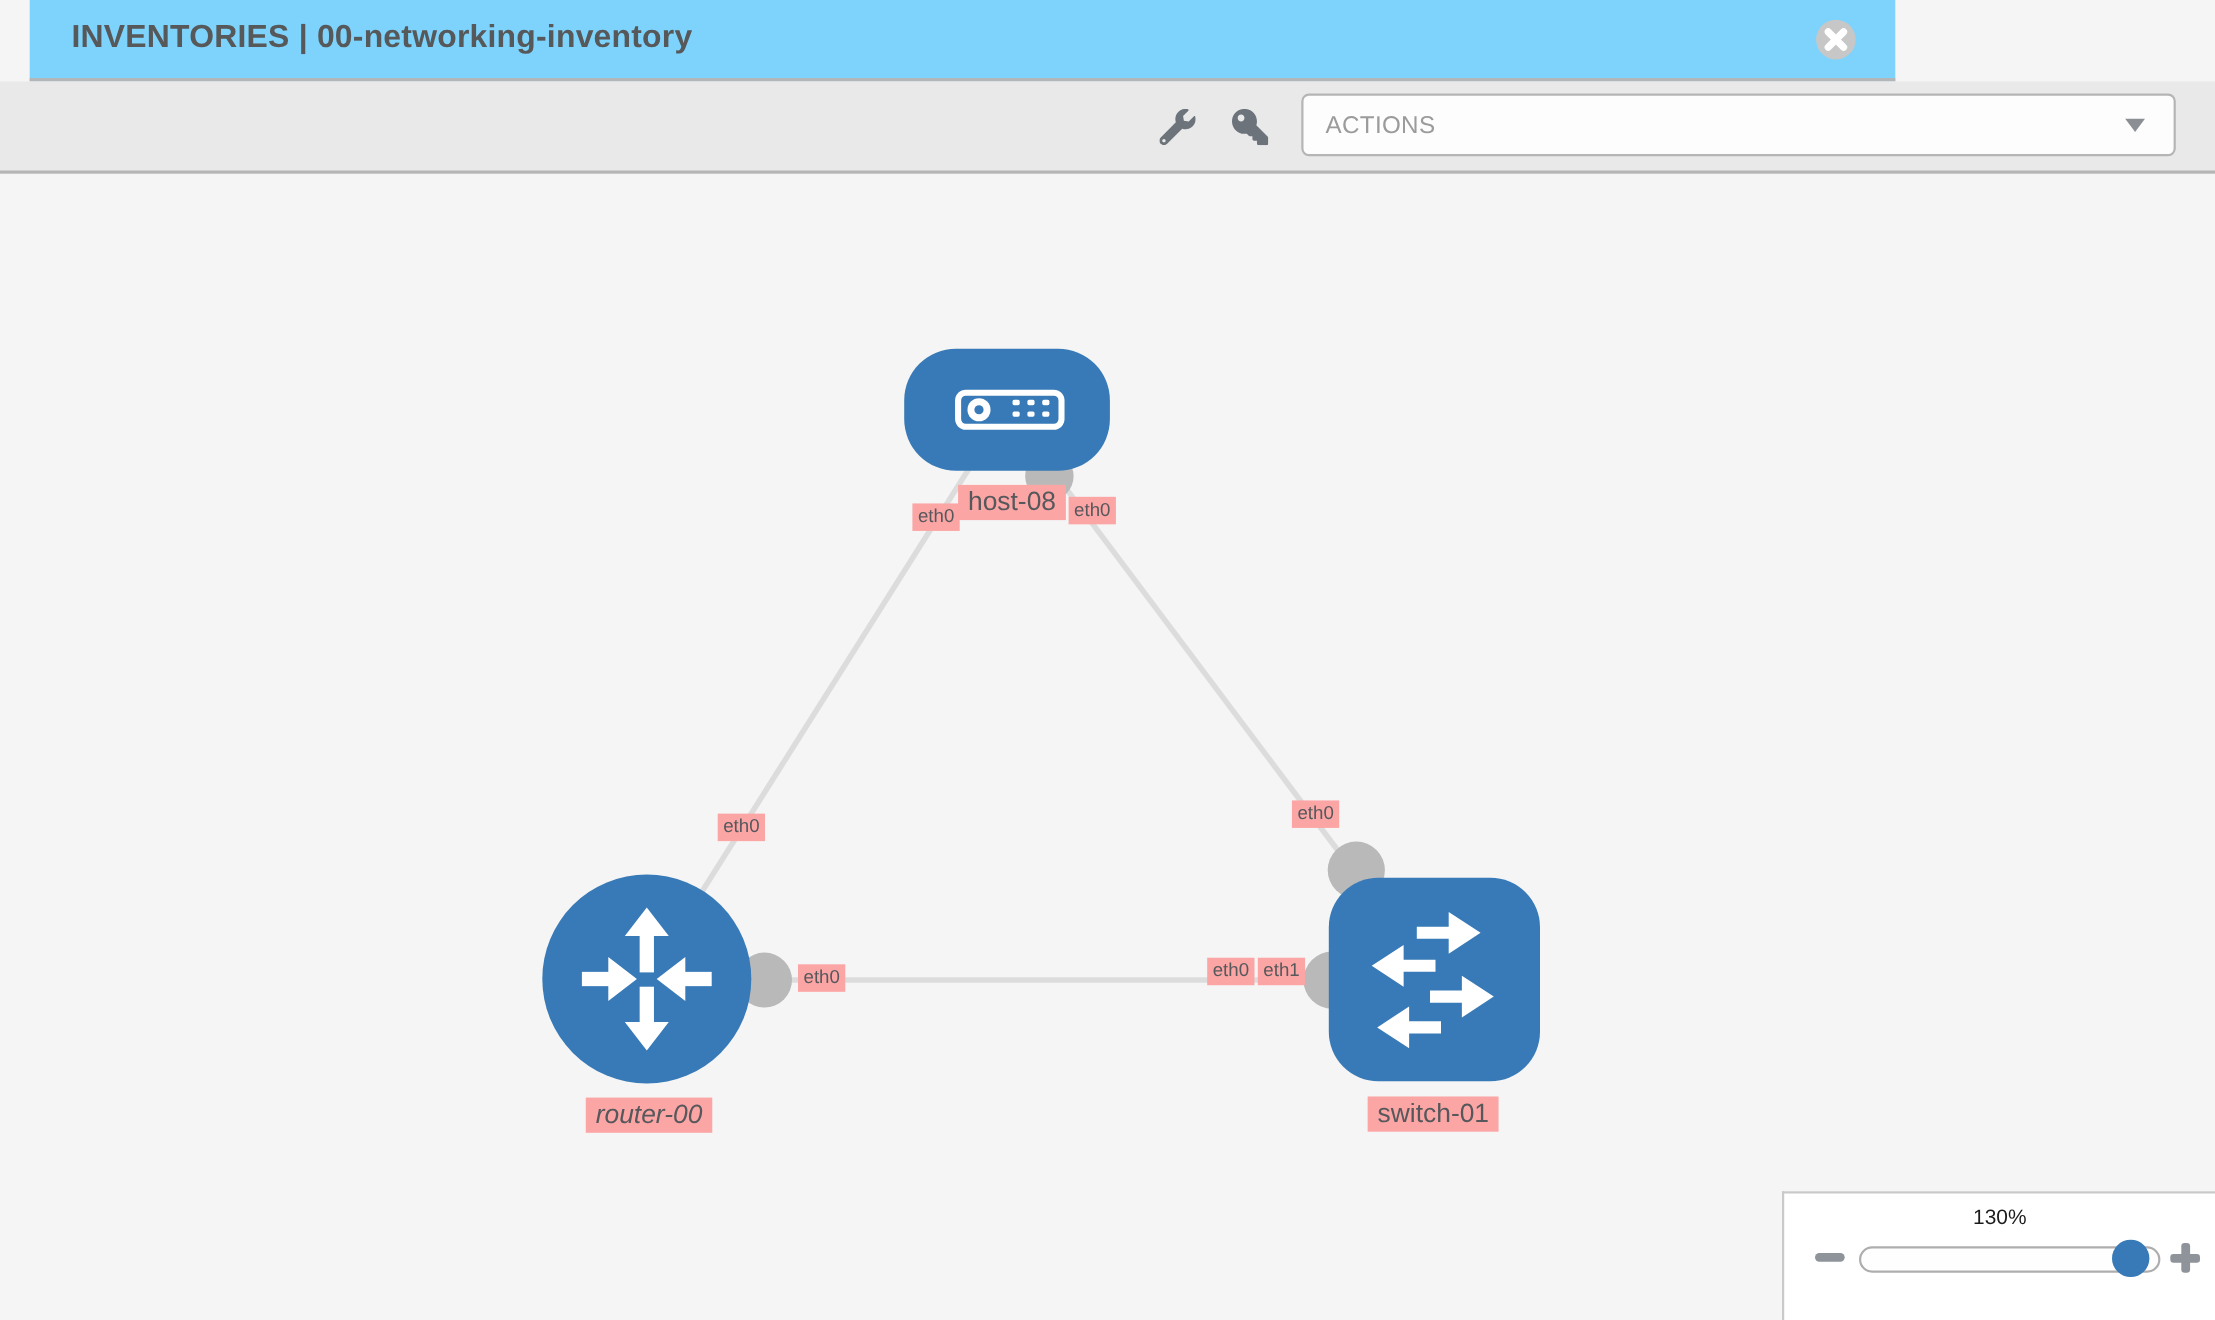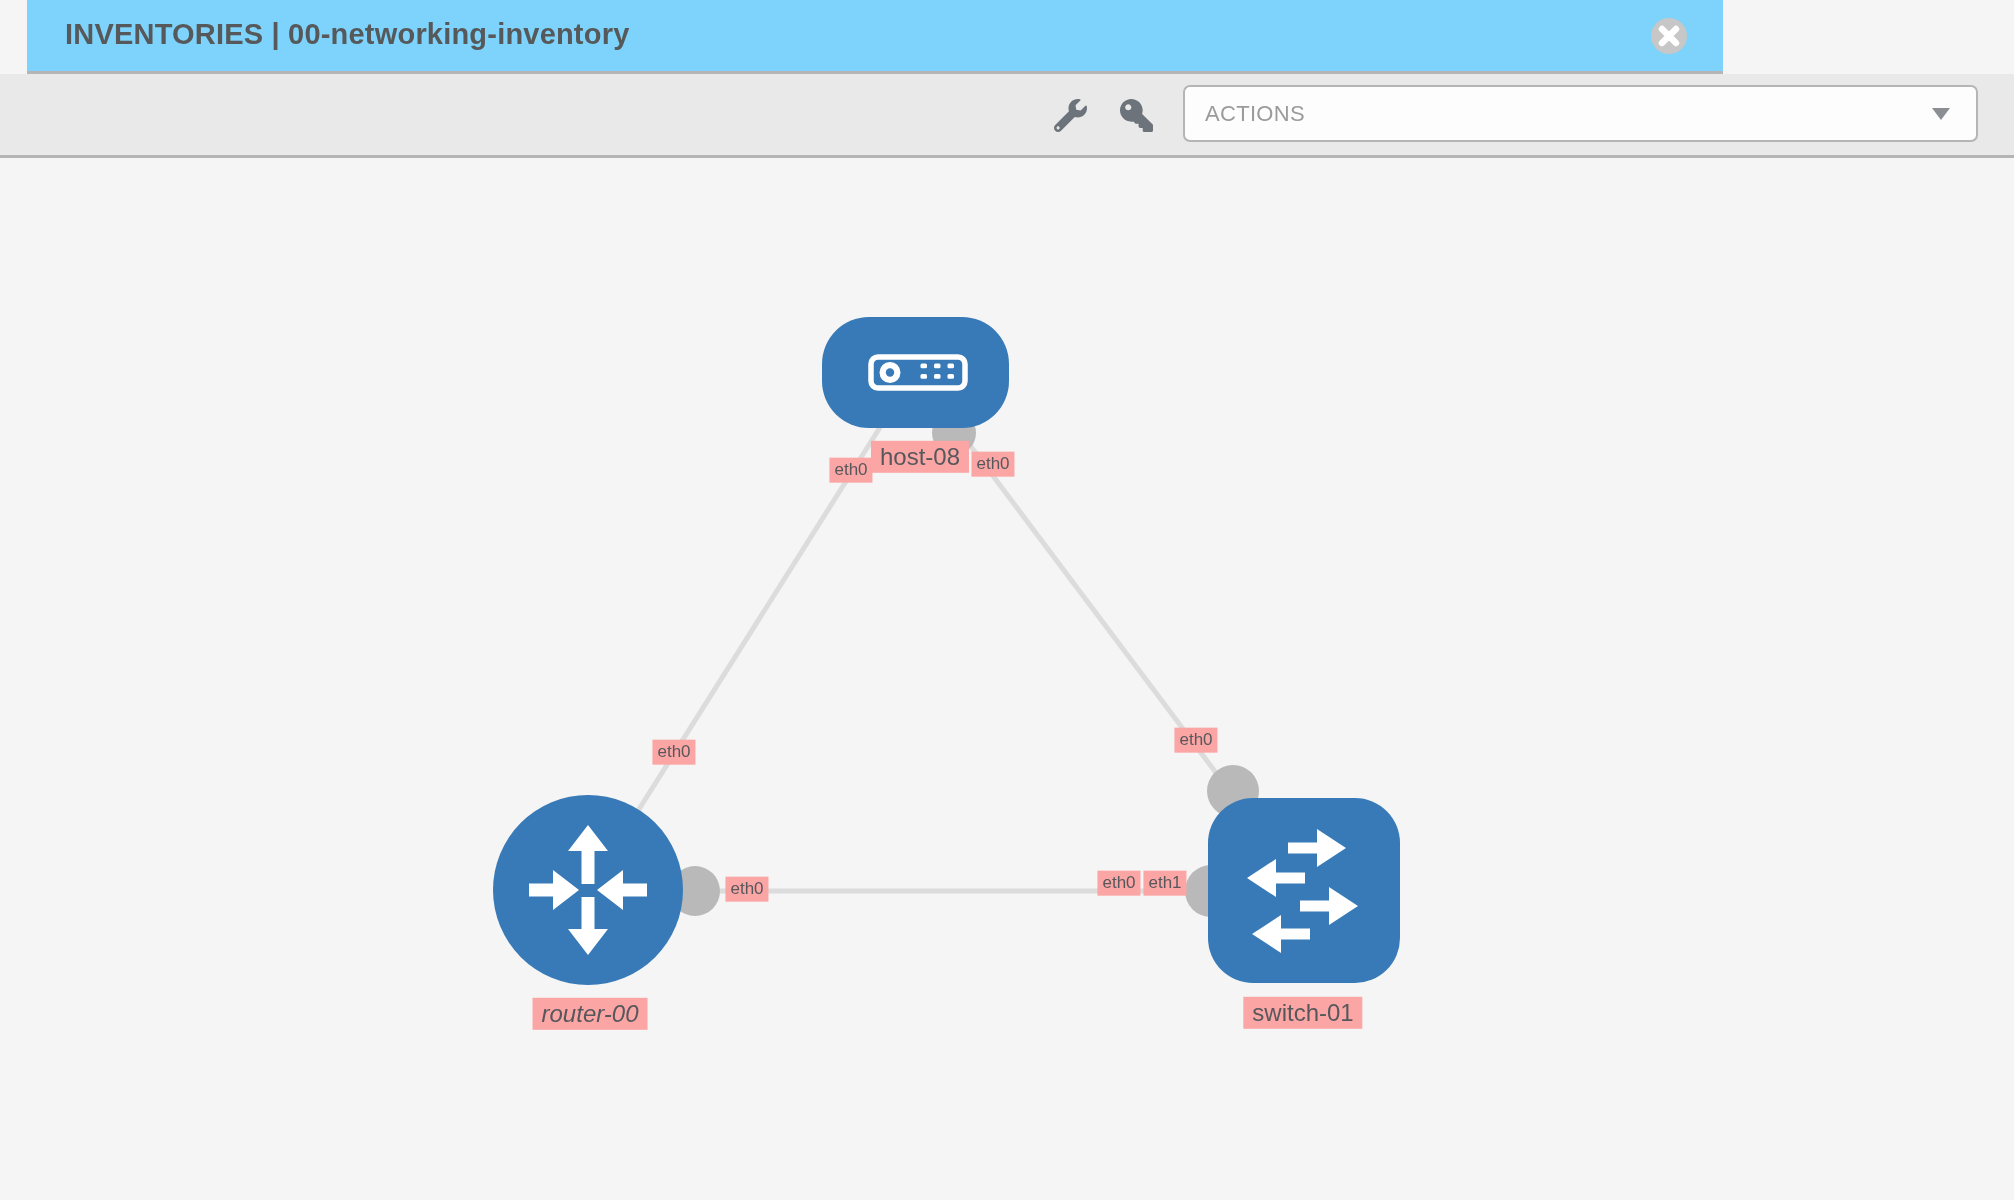--- a/index.html
+++ b/index.html
@@ -165,14 +165,22 @@
   <div class="chip" style="left:993px;top:464px;">eth0</div>
   <div class="chip node-label" style="left:920px;top:457px;">host-08</div>
   <div class="chip" style="left:674px;top:752px;">eth0</div>
   <div class="chip" style="left:1196px;top:740px;">eth0</div>
   <div class="chip" style="left:747px;top:889px;">eth0</div>
   <div class="chip" style="left:1119px;top:883px;">eth0</div>
   <div class="chip" style="left:1148px;top:883px;margin-left:17px;">eth1</div>
   <div class="chip node-label" style="left:590px;top:1014px;font-style:italic;">router-00</div>
   <div class="chip node-label" style="left:1303px;top:1013px;">switch-01</div>
 
+  <div class="zoom-panel">
+    <div class="zoom-value">130%</div>
+    <div class="zoom-minus"></div>
+    <div class="zoom-track">
+      <div class="zoom-handle"></div>
+    </div>
+    <div class="zoom-plus"></div>
+  </div>
 
 </div>
 
 </body></html>

